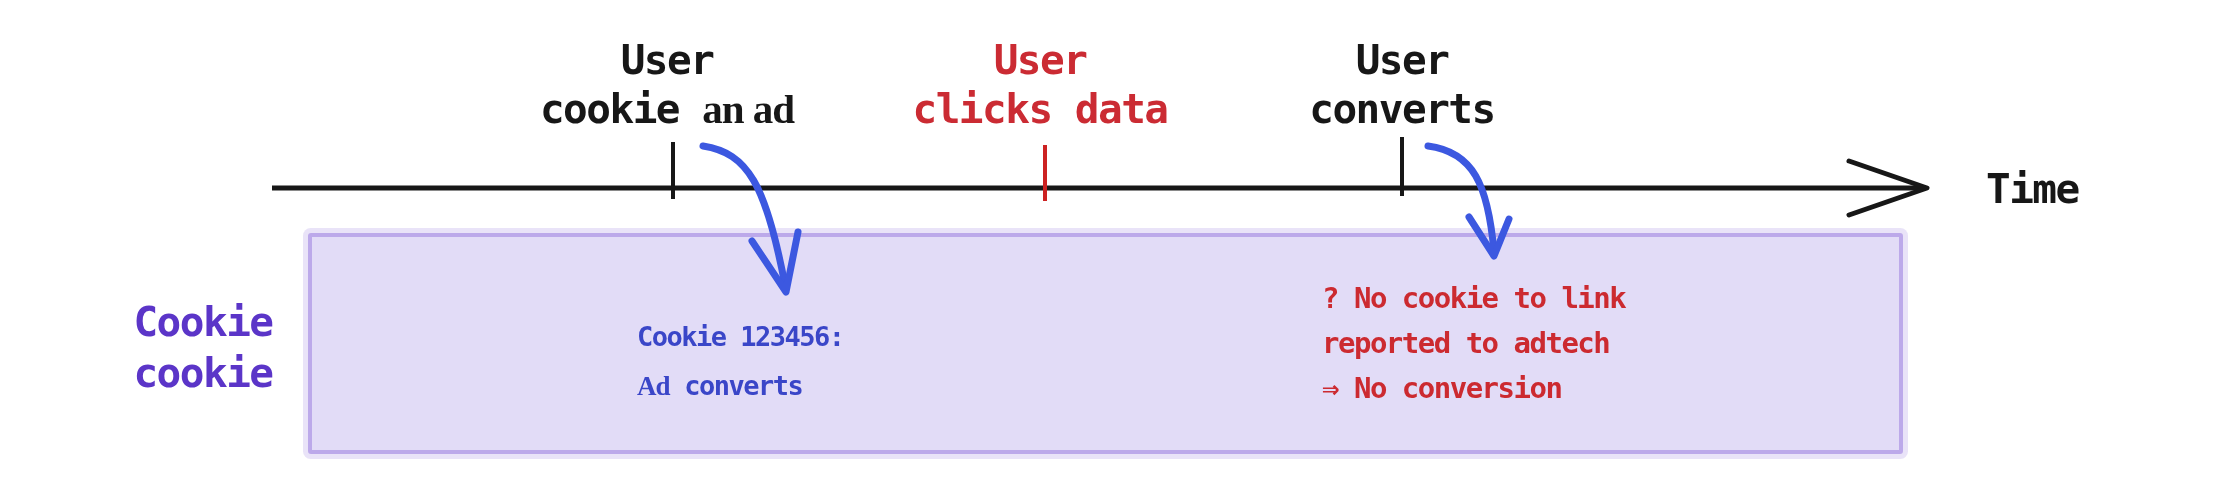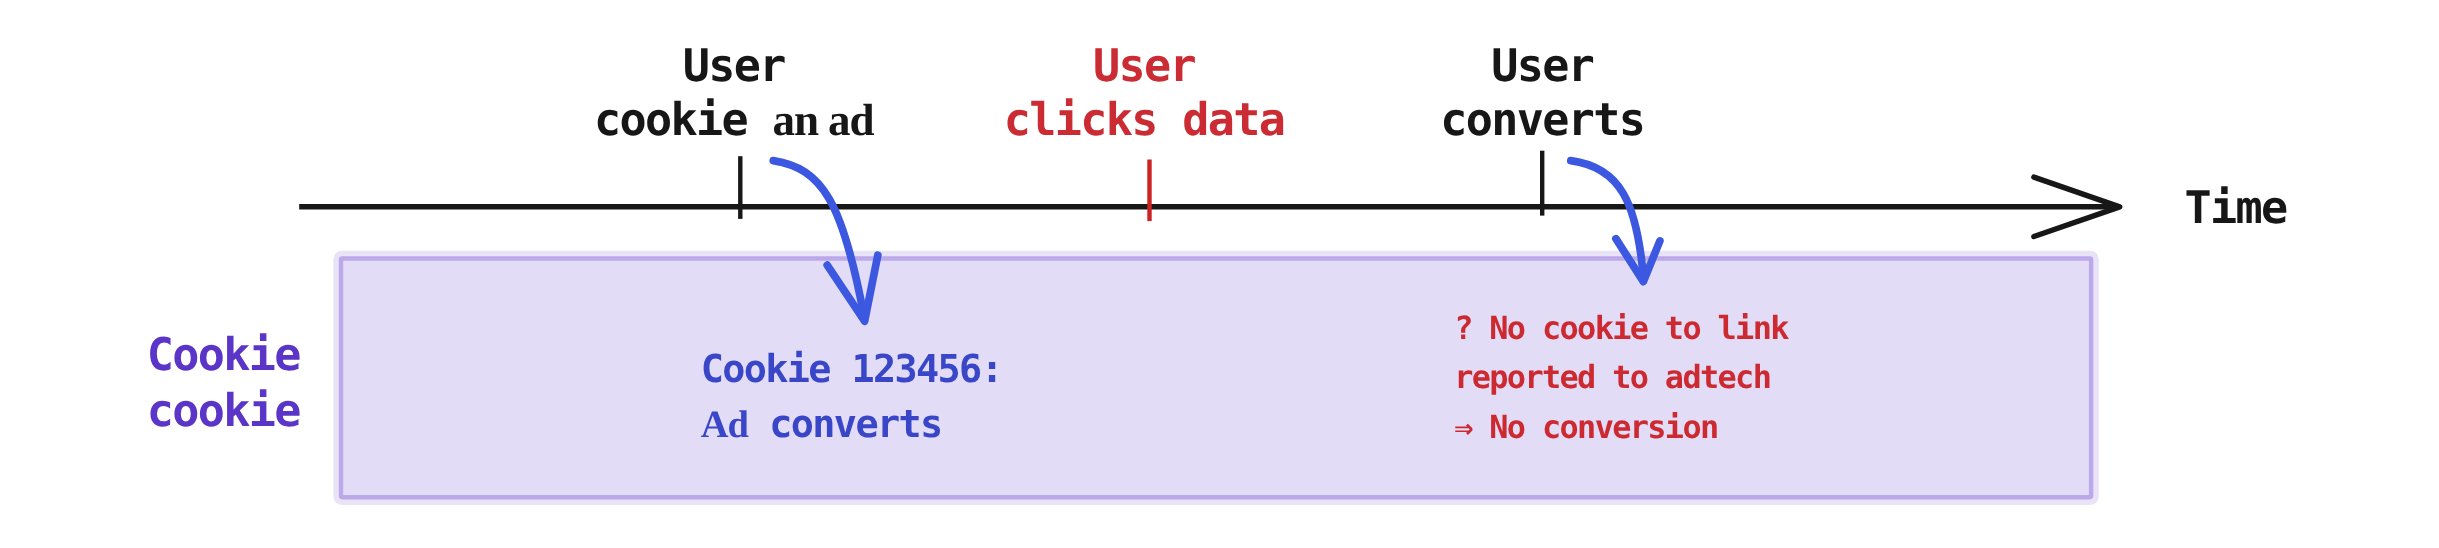--- a/index.html
+++ b/index.html
@@ -55,21 +55,21 @@
     width: 240px;
     text-align: center;
     font-size: 41px;
     line-height: 51px;
     letter-spacing: -1.5px;
     color: #5b35c8;
   }
   .cookie-note {
     position: absolute;
     left: 637px; top: 312px;
-    font-size: 35px;
+    font-size: 27px;
     line-height: 49px;
     letter-spacing: -1.5px;
     color: #3a46c8;
     white-space: nowrap;
   }
   .no-cookie-note {
     position: absolute;
     left: 1322px; top: 276px;
     font-size: 29px;
     line-height: 45px;

